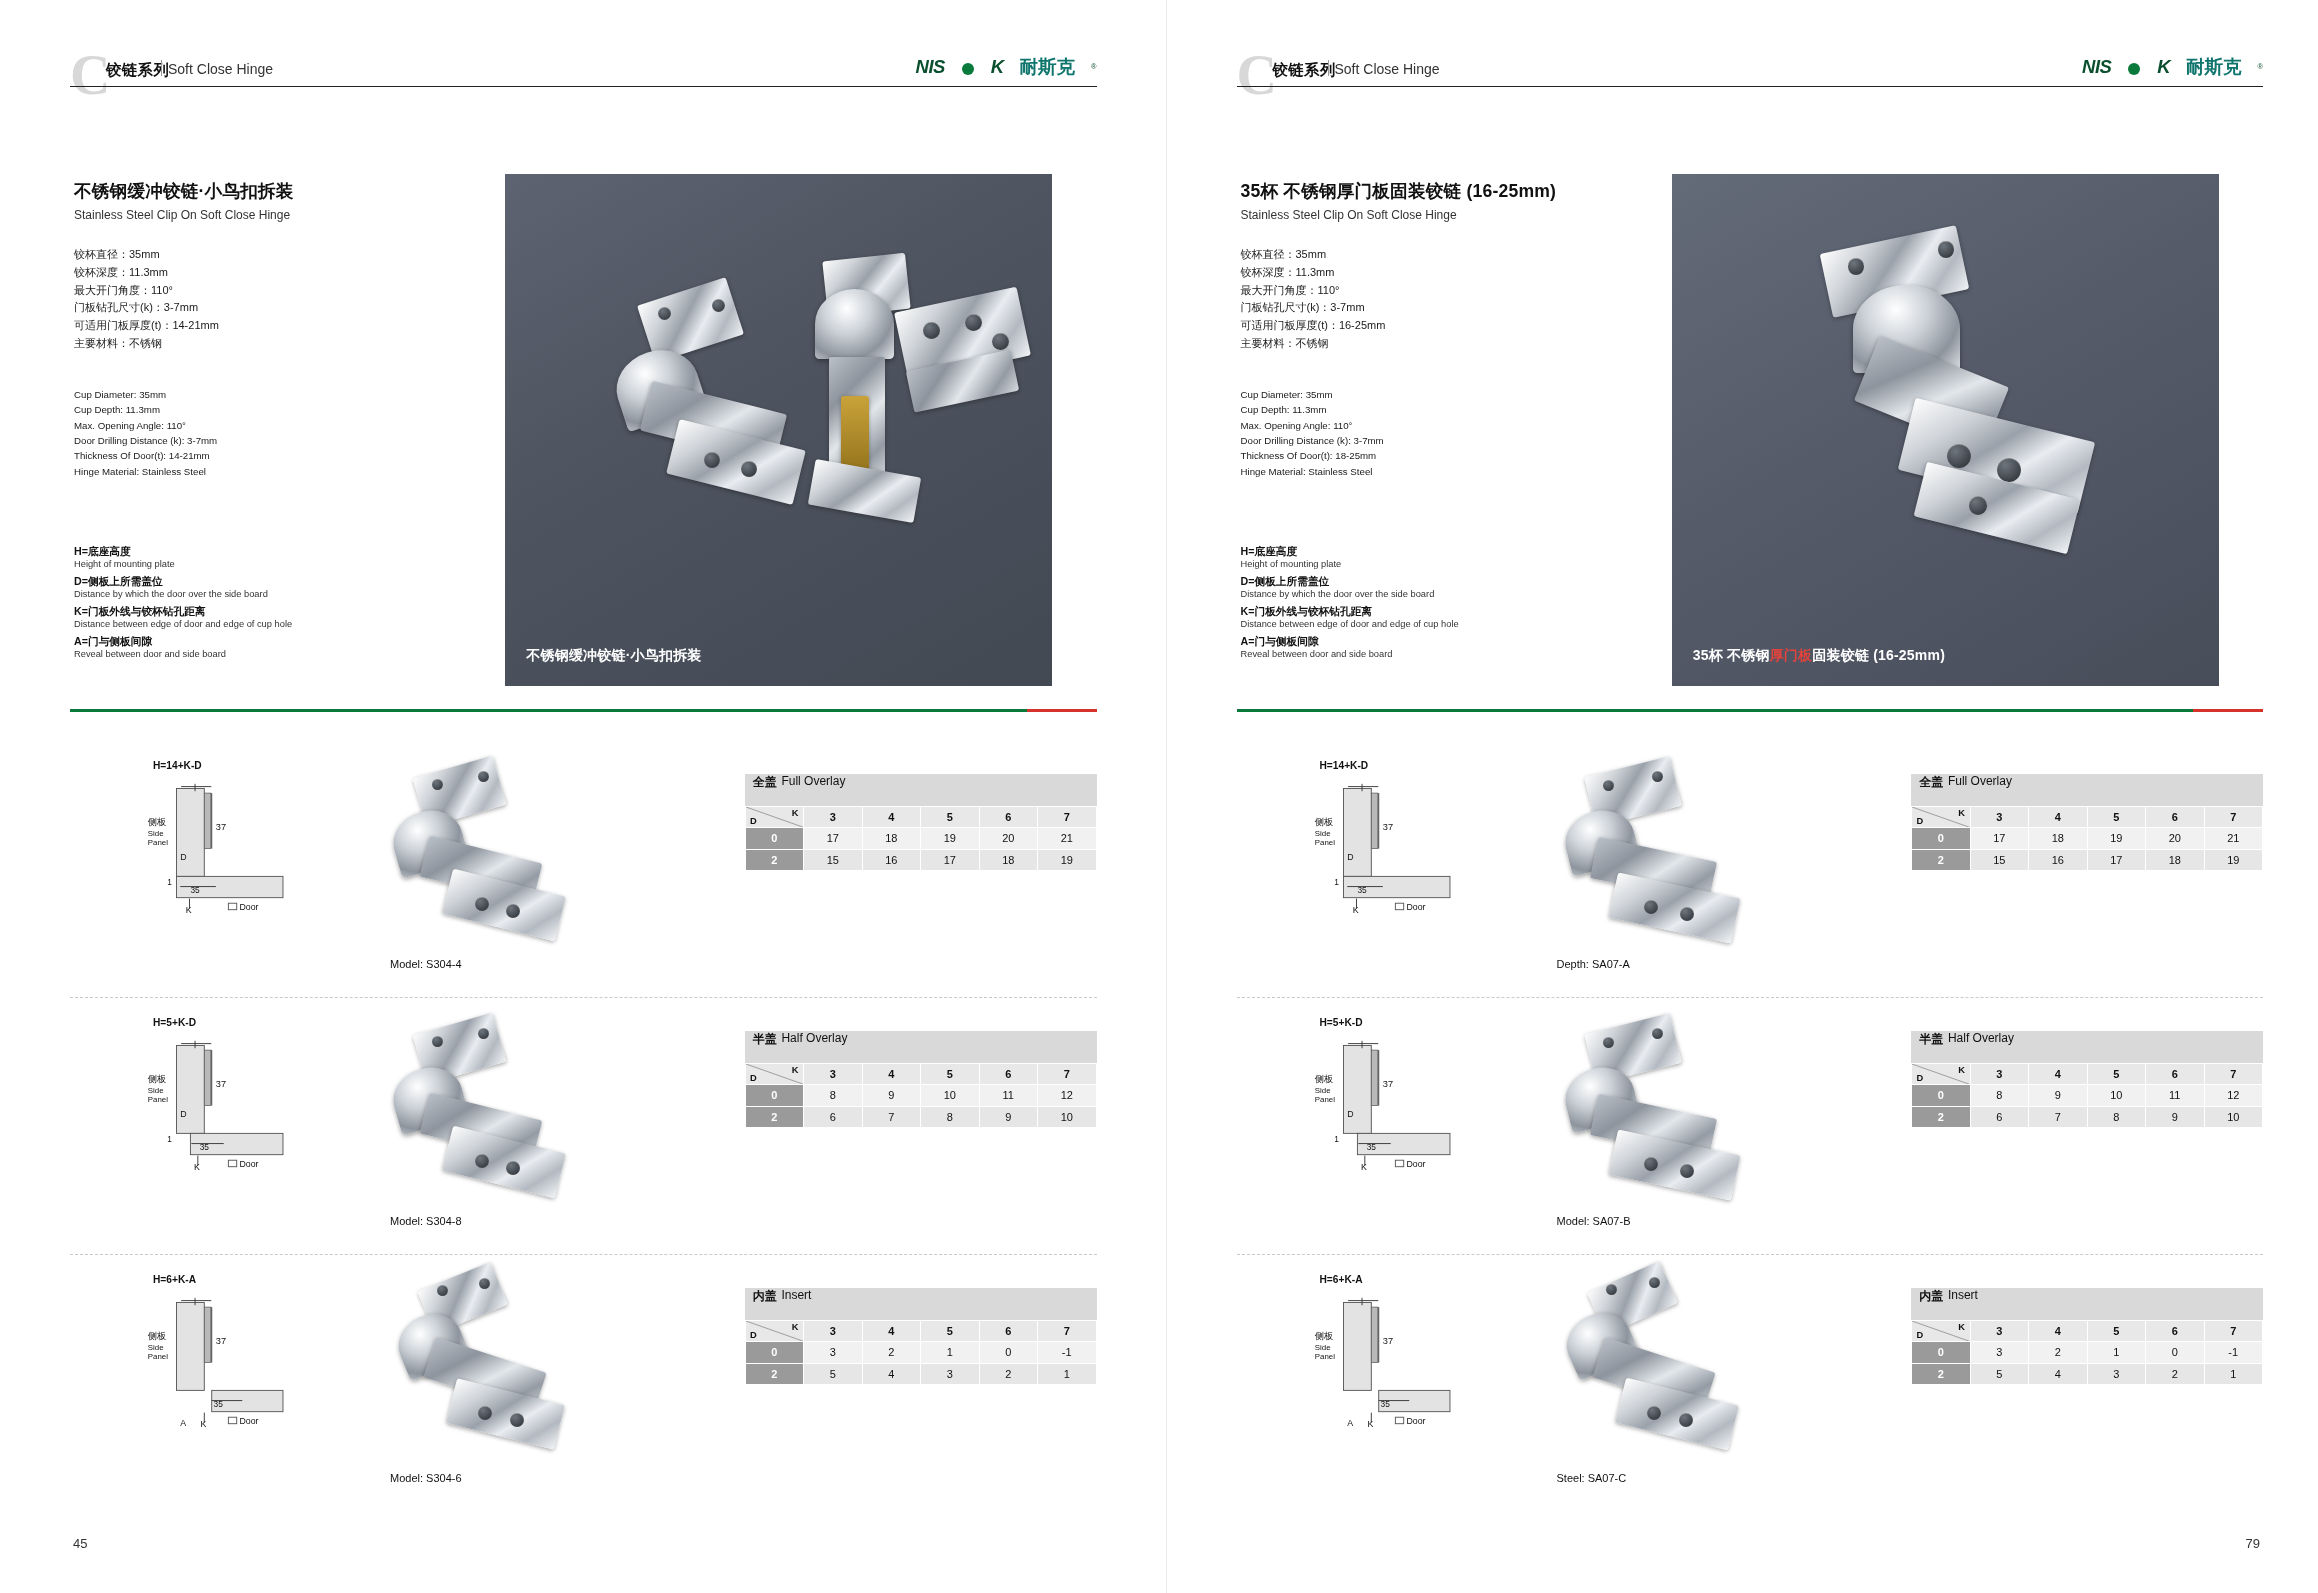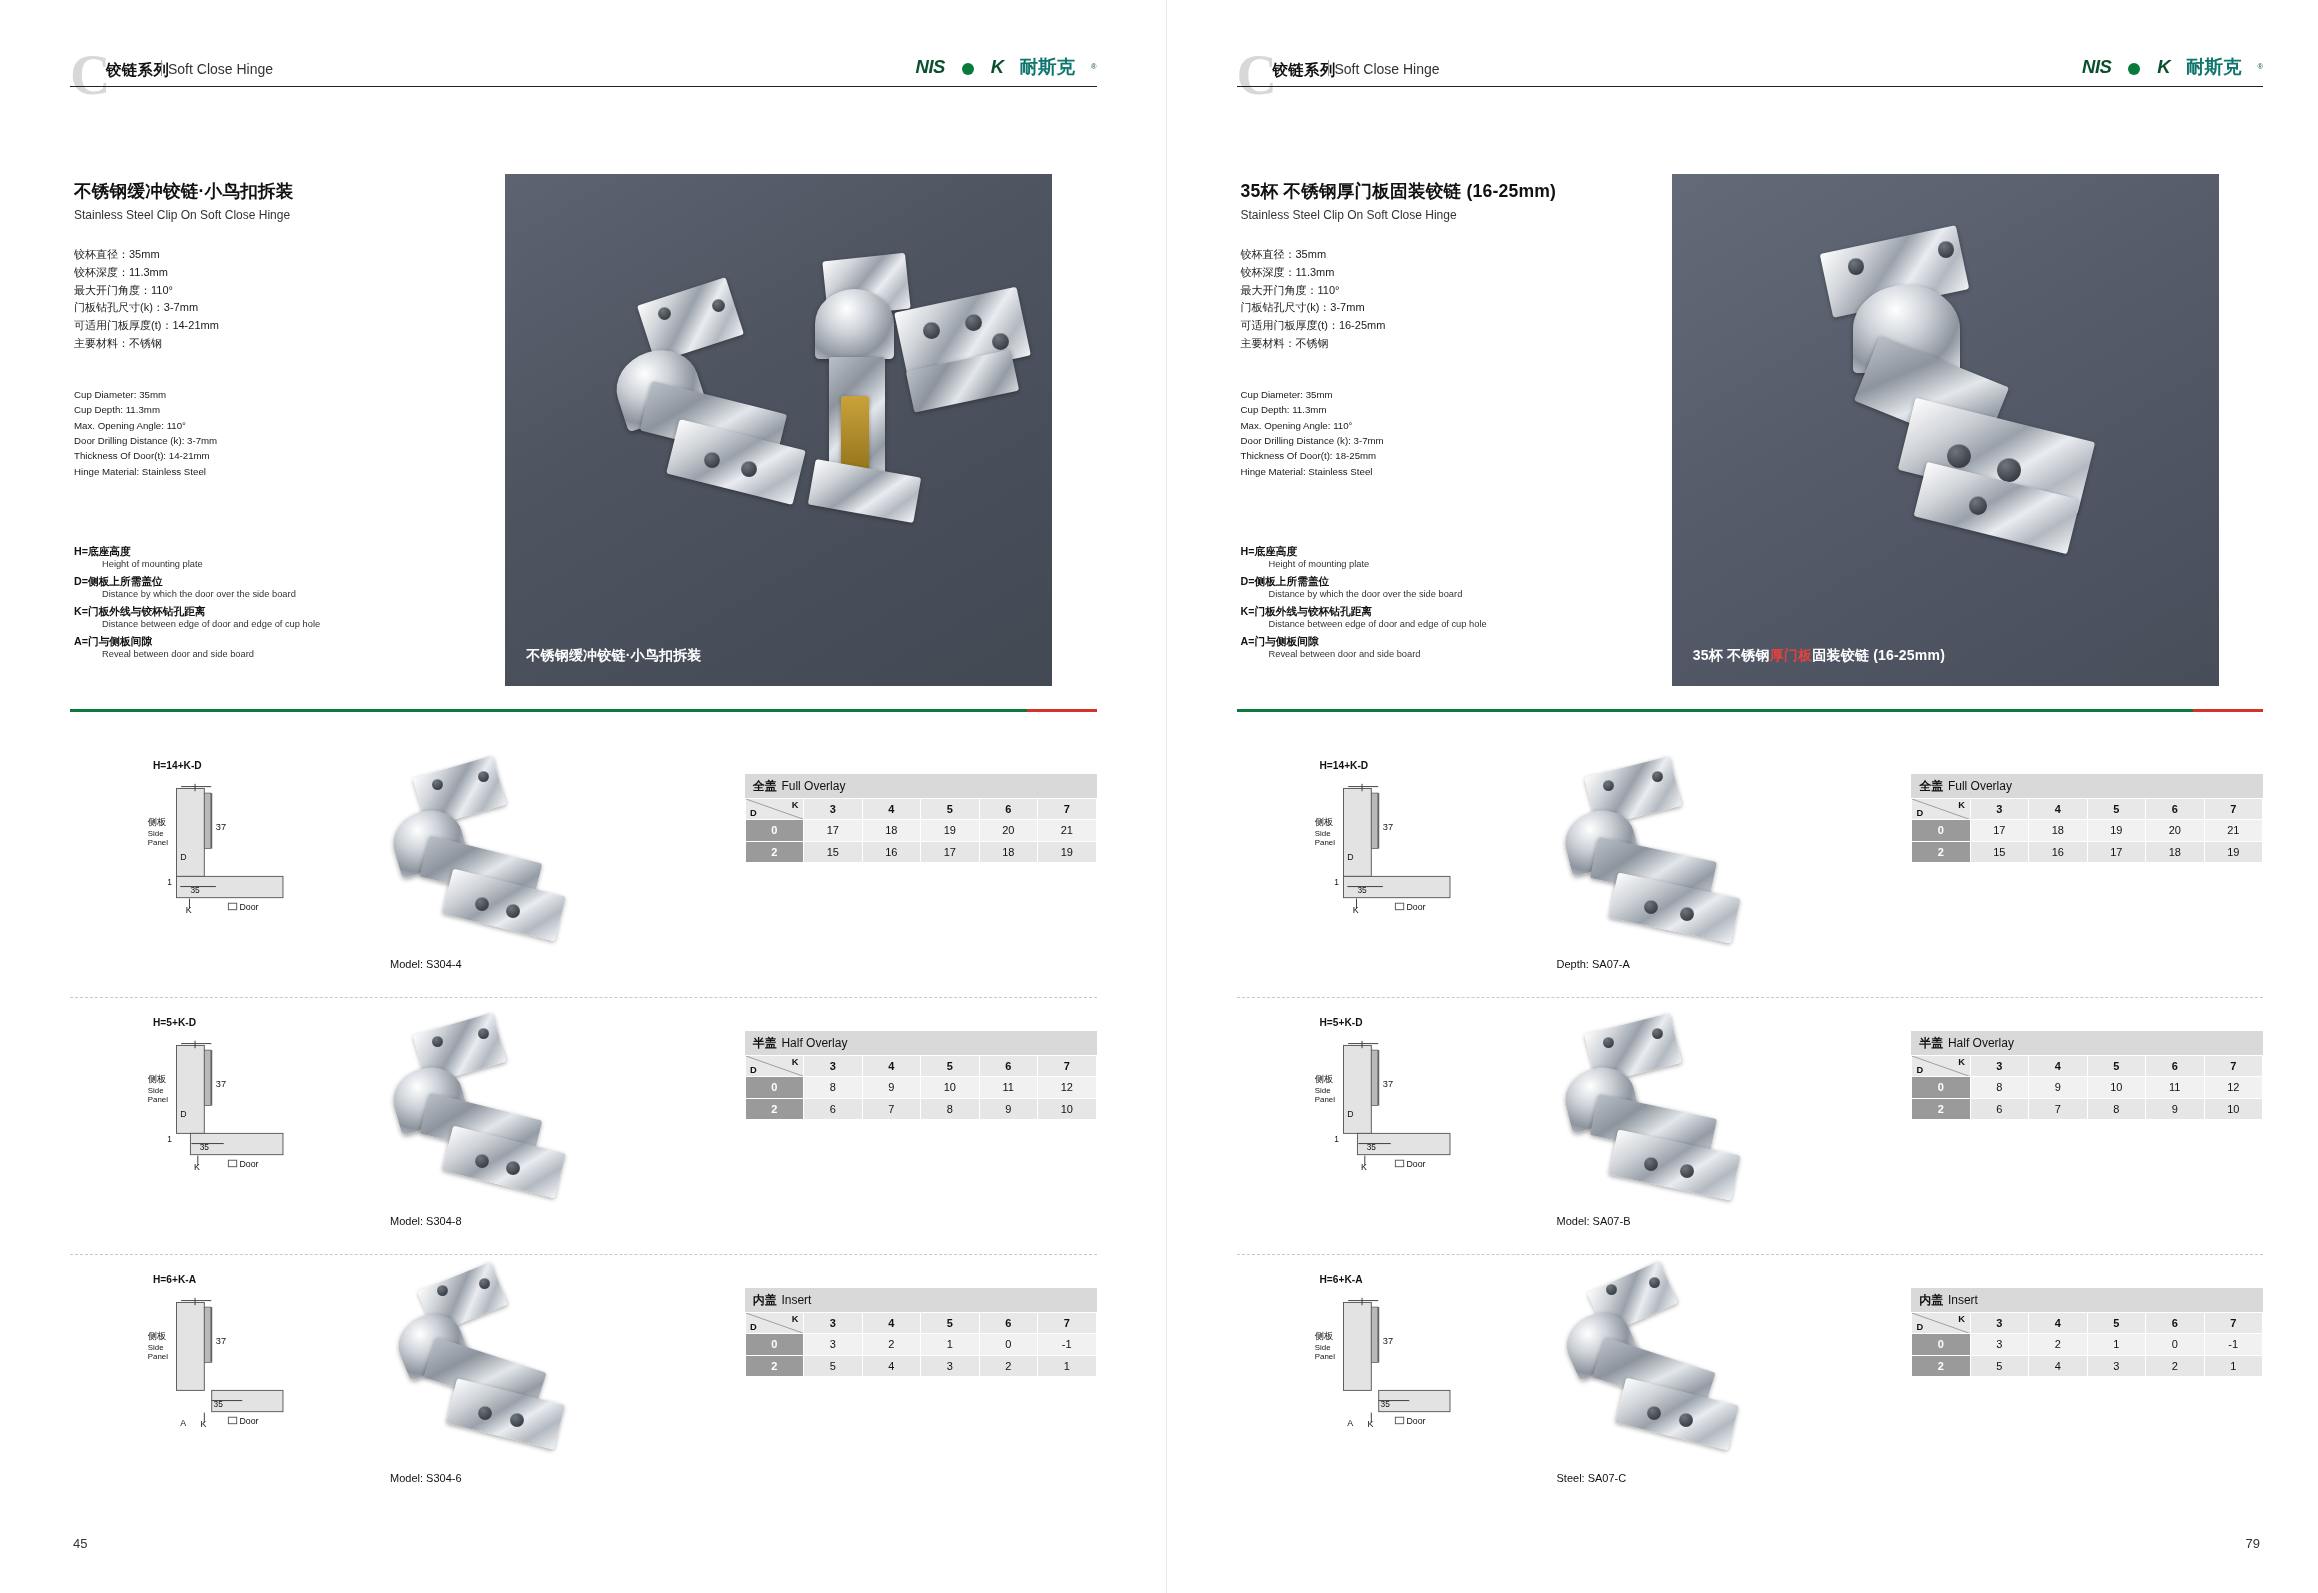--- a/index.html
+++ b/index.html
@@ -45,21 +45,21 @@
   
   .ptitle { position:absolute; left: 74px; top: 179px; width: 417px; }
   .ptitle .cn { font-size: 17.6px; font-weight: bold; color:#111; letter-spacing:0.2px; }
   .ptitle .en { font-size: 12px; color:#333; margin-top: 4.6px; }
 
   .specs-cn { position:absolute; left: 74px; top: 246px; font-size: 11px; line-height: 1.62; color:#1a1a1a; }
   .specs-en { position:absolute; left: 74px; top: 387px; font-size: 9.7px; line-height: 1.58; color:#1a1a1a; }
 
   .legend { position:absolute; left: 74px; top: 545px; font-size: 9.7px; color:#111; }
   .legend .cn { font-weight: bold; font-size: 10.7px; }
-  .legend .en { font-size: 9.3px; color:#333; margin-bottom: 6px; margin-left: 28px; }
+  .legend .en { font-size: 9.3px; color:#333; margin-bottom: 6px; }
 
   
   .hero {
     position:absolute; left: 505px; top: 174px; width: 547px; height: 512px;
     background: linear-gradient(150deg,#5d6370 0%, #4e5460 40%, #434953 100%);
     overflow: hidden;
   }
   .hero.b { background: linear-gradient(150deg,#636a78 0%, #555b69 45%, #474d59 100%); }
   .hero-caption {
     position:absolute; left: 21.3px; bottom: 21.3px;
@@ -97,21 +97,21 @@
   .diagram { position:absolute; left: 51px; top: 13px; width: 199px; height: 199px; }
   .diag-formula { position:absolute; left: 32px; top: 0; font-size: 10.2px; font-weight:bold; color:#111; }
   .diag-svg { position:absolute; left:0; top: 18.5px; }
 
   .prodshot { position:absolute; left: 278px; top: 9.3px; width: 260px; height: 204px; }
   .model-label { position:absolute; left: 320px; top: 211px; font-size: 11px; color:#111; }
 
   
   .tbl { position:absolute; right: 0; top: 27px; width: 352px; }
   .tbl-head {
-    height: 24px; background:#d9d9d9; display:flex; align-items:center;
+    height: 32px; background:#d9d9d9; display:flex; align-items:flex-start;
     padding-left: 8.3px; font-size: 12px; color:#111; font-weight: bold;
   }
   .tbl-head .en { font-weight: normal; margin-left: 4.6px; }
   table { border-collapse: collapse; width: 100%; table-layout: fixed; }
   td, th { border: 0.5px solid #ffffff; text-align:center; font-size: 11px; height: 21.3px; color:#111; font-weight: normal; }
   .corner { background:#e8e8e8; position: relative; }
   .corner .dk { position:absolute; left: 4.6px; bottom: 1.4px; font-size: 9.3px; font-weight:bold;}
   .corner .kk { position:absolute; right: 4.6px; top: 1.4px; font-size: 9.3px; font-weight:bold;}
   .corner .slash { position:absolute; left:0; top:0; width:100%; height:100%; }
   th.kcol { background:#e8e8e8; font-weight: bold; }

